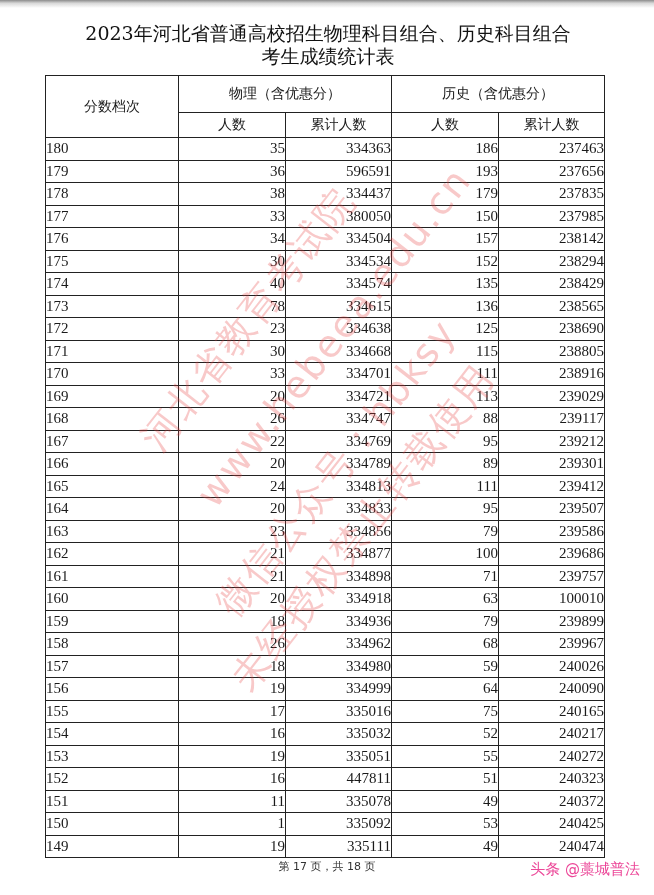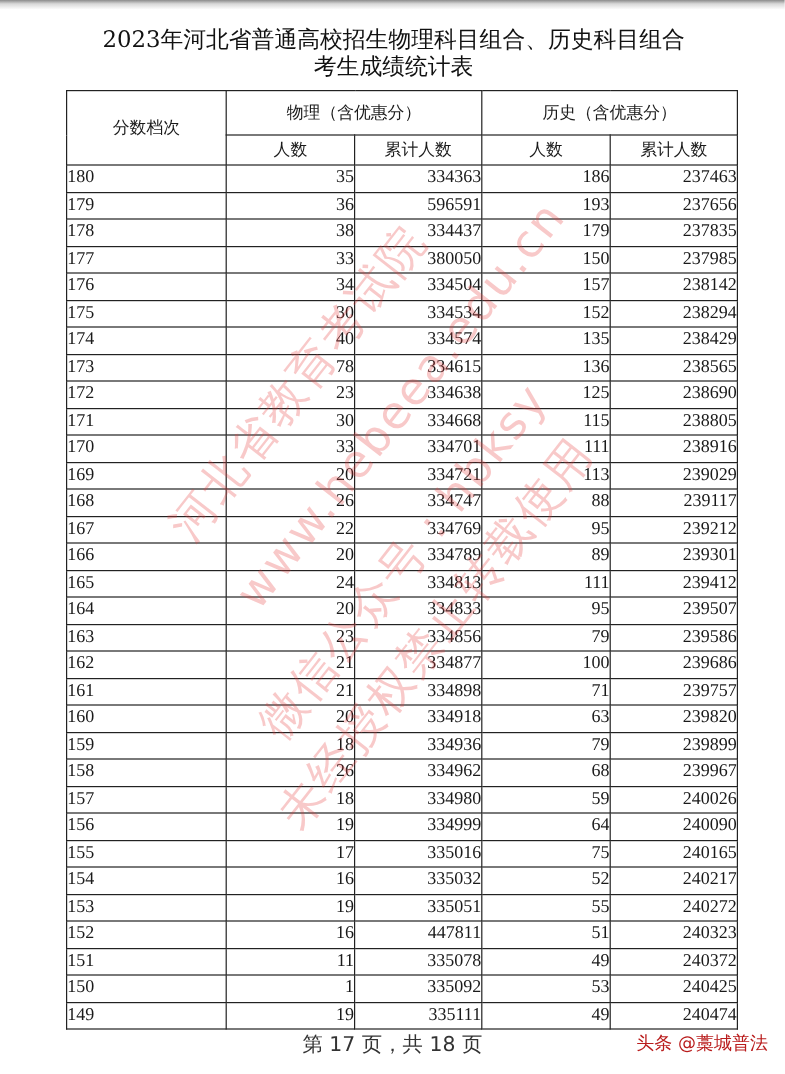--- a/index.html
+++ b/index.html
@@ -14,21 +14,21 @@
   }
   .title {
     position: absolute; left: 1px; width: 654px; text-align: center;
     font-size: 19px; line-height: 22px; color: #111;
     font-family: "DejaVu Serif", "Liberation Serif", serif;
   }
   .title.l1 { top: 22px; }
   .title.l2 { top: 45px; }
 
   table.grid {
-    position: absolute; left: 55px; top: 75px;
+    position: absolute; left: 45px; top: 75px;
     border-collapse: collapse; table-layout: fixed;
     width: 559px;
     font-family: "Liberation Serif", "DejaVu Serif", serif;
     font-size: 15px; color: #1a1a1a;
   }
   table.grid td, table.grid th {
     border: 1.4px solid #222; padding: 0; font-weight: normal;
     white-space: nowrap; overflow: hidden;
   }
   table.grid th { font-family: "DejaVu Sans", "Liberation Sans", sans-serif; font-size: 14px; }
@@ -40,26 +40,26 @@
 
   .watermark {
     position: absolute; color: rgba(230, 60, 60, 0.28);
     font-family: "DejaVu Sans", "Liberation Sans", sans-serif;
     font-size: 38px; white-space: nowrap; pointer-events: none;
     transform-origin: left center; transform: rotate(-52deg);
     letter-spacing: 2px;
   }
   .footer-page {
     position: absolute; left: 0; width: 654px; top: 859px; text-align: center;
-    font-size: 17px; color: #333;
+    font-size: 11px; color: #333;
     font-family: "DejaVu Sans", "Liberation Sans", sans-serif;
   }
   .footer-brand {
     position: absolute; right: 14px; top: 860px;
-    font-size: 15px; color: #b91c1c;
+    font-size: 15px; color: #ec4899;
     font-family: "DejaVu Sans", "Liberation Sans", sans-serif;
   }
 </style>
 </head>
 <body>
 
 <div class="top-shadow"></div>
 
 <div class="title l1">2023年河北省普通高校招生物理科目组合、历史科目组合</div>
 <div class="title l2">考生成绩统计表</div>
@@ -224,21 +224,21 @@
         <td class="num">21</td>
         <td class="num">334898</td>
         <td class="num">71</td>
         <td class="num">239757</td>
       </tr>
       <tr>
         <td class="score">160</td>
         <td class="num">20</td>
         <td class="num">334918</td>
         <td class="num">63</td>
-        <td class="num">239820</td>
+        <td class="num">100010</td>
       </tr>
       <tr>
         <td class="score">159</td>
         <td class="num">18</td>
         <td class="num">334936</td>
         <td class="num">79</td>
         <td class="num">239899</td>
       </tr>
       <tr>
         <td class="score">158</td>

